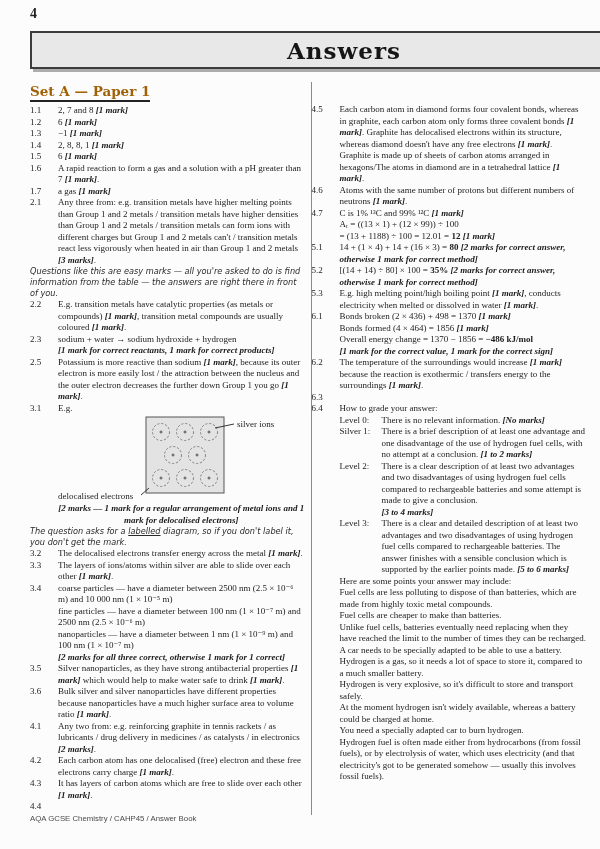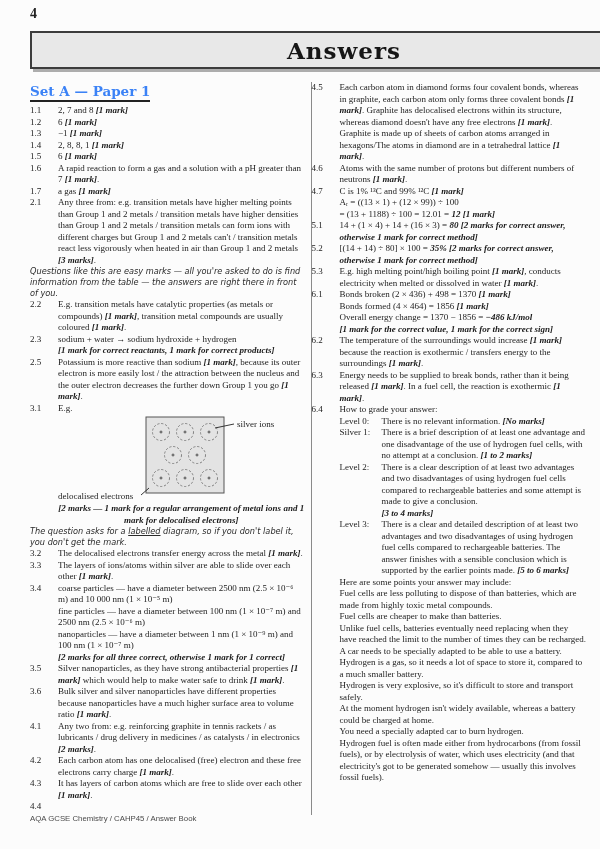--- a/index.html
+++ b/index.html
@@ -29,42 +29,42 @@
   .title-box .title{
     font-family:"DejaVu Serif","Liberation Serif",serif;
     font-size:23px;font-weight:bold;color:#161616;letter-spacing:1px;
   }
   .columns{
     position:absolute;top:82px;left:30px;right:14px;bottom:34px;
     display:flex;
   }
   .col{flex:1 1 0;min-width:0;}
   .col.left{padding-right:6px;}
-  .col.right{padding-left:0;}
+  .col.right{padding-left:0;margin-top:22px;}
   .divider{flex:0 0 1px;background:#8a8a8a;}
   .section-heading{
     margin:0 0 3px 0;
     font-family:"DejaVu Serif","Liberation Serif",serif;
-    font-size:13.5px;font-weight:bold;color:#3b82f6;
+    font-size:13.5px;font-weight:bold;color:#a16207;
     display:inline-block;
     border-bottom:2px solid #222;
     padding-bottom:1px;
   }
   .items{font-size:9px;line-height:11.5px;}
   .item{display:flex;}
   .item .num{flex:0 0 28px;font-size:9px;}
   .item .content{flex:1 1 0;min-width:0;}
   .item.note{
     display:block;
     font-family:"DejaVu Sans","Liberation Sans",sans-serif;
     font-style:italic;font-size:8.2px;line-height:11px;color:#2a2a2a;
   }
   .seg-n{}
   .seg-m{font-weight:bold;font-style:italic;}
-  .seg-b{font-weight:bold;font-style:italic;}
+  .seg-b{font-weight:bold;}
   .seg-u{text-decoration:underline;}
   .caption{font-weight:bold;font-style:italic;text-align:center;}
   .subline{display:flex;}
   .subline .sub-label{flex:0 0 42px;}
   .subline .sub-text{flex:1 1 0;min-width:0;}
   .diagram-wrap{margin:1px 0 0 0;}
   .diagram-wrap svg{display:block;}
   .footer{
     position:absolute;left:30px;right:14px;top:814px;
     display:flex;justify-content:space-between;
@@ -236,21 +236,20 @@
           <div class="item">
             <span class="num">6.1</span>
             <div class="content"><span class="seg-n">Bonds broken (2 × 436) + 498 = 1370 </span><span class="seg-m">[1 mark]</span><br><span class="seg-n">Bonds formed (4 × 464) = 1856 </span><span class="seg-m">[1 mark]</span><br><span class="seg-n">Overall energy change = 1370 − 1856 = </span><span class="seg-b">−486 kJ/mol</span><br><span class="seg-m">[1 mark for the correct value, 1 mark for the correct sign]</span></div>
           </div>
           <div class="item">
             <span class="num">6.2</span>
             <div class="content"><span class="seg-n">The temperature of the surroundings would increase </span><span class="seg-m">[1 mark]</span><span class="seg-n"> because the reaction is exothermic / transfers energy to the surroundings </span><span class="seg-m">[1 mark]</span><span class="seg-n">.</span></div>
           </div>
           <div class="item">
             <span class="num">6.3</span>
-            <div class="content"><span class="seg-n">Energy needs to be supplied to break bonds, rather than it being released </span><span class="seg-m">[1 mark]</span><span class="seg-n">.  In a fuel cell, the reaction is exothermic </span><span class="seg-m">[1 mark]</span><span class="seg-n">.</span></div>
           </div>
           <div class="item">
             <span class="num">6.4</span>
             <div class="content"><span class="seg-n">How to grade your answer:</span><div class="subline">
                 <span class="sub-label">Level 0:</span>
                 <span class="sub-text"><span class="seg-n">There is no relevant information.  </span><span class="seg-m">[No marks]</span></span>
               </div><div class="subline">
                 <span class="sub-label">Silver 1:</span>
                 <span class="sub-text"><span class="seg-n">There is a brief description of at least one advantage and one disadvantage of the use of hydrogen fuel cells, with no attempt at a conclusion.  </span><span class="seg-m">[1 to 2 marks]</span></span>
               </div><div class="subline">

